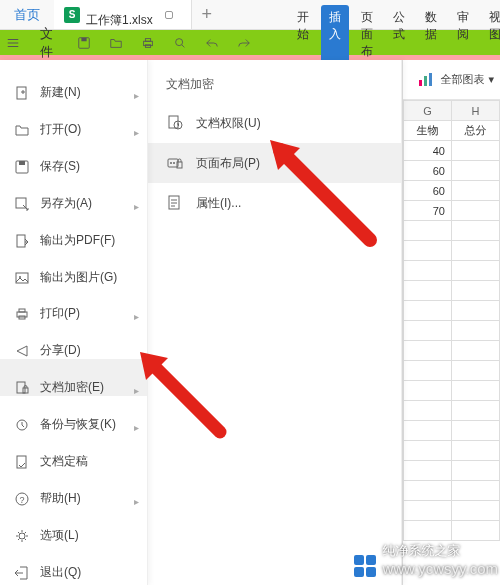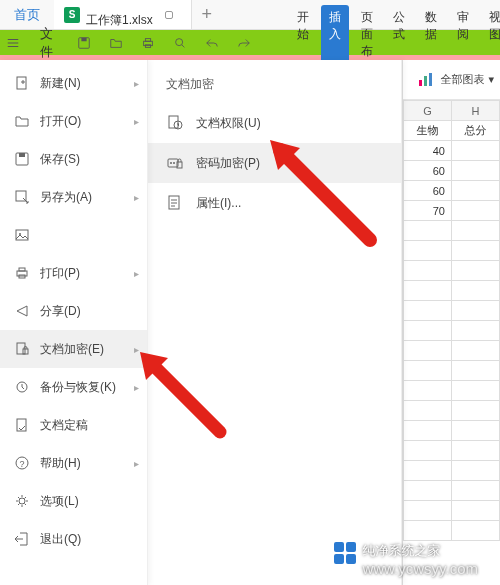--- a/index.html
+++ b/index.html
@@ -22,21 +22,21 @@
   .file-lbl { padding: 0 6px 0 2px; font-size: 13px; color: #333; }
   .ribbon-tabs { display: flex; gap: 4px; margin-left: 20px; }
   .ribbon-tab { padding: 4px 8px; font-size: 12px; color: #333; border-radius: 3px; }
   .ribbon-tab.active { background: #2a7ad1; color: #fff; }
 
   
   .body { position: absolute; top: 60px; left: 0; right: 0; bottom: 0; display: flex; }
 
   
   .filemenu { width: 148px; background: #fff; border-right: 1px solid #eee; display: flex; flex-direction: column; padding: 4px 0; box-shadow: 2px 0 6px rgba(0,0,0,.05); z-index: 3; }
-  .menu-item { height: 38px; display: flex; align-items: center; padding: 0 10px 0 14px; gap: 10px; color: #444; font-size: 12px; position: relative; }
+  .menu-item { height: 38px; display: flex; align-items: flex-end; padding: 0 10px 0 14px; gap: 10px; color: #444; font-size: 12px; position: relative; }
   .menu-item:hover, .menu-item.hovered { background: #f0f0f0; }
   .menu-item .ic { width: 16px; height: 16px; display: flex; align-items: center; justify-content: center; color: #666; }
   .menu-item .chev { position: absolute; right: 8px; color: #aaa; font-size: 10px; }
 
   
   .subpanel { width: 254px; background: #fff; border-right: 1px solid #eee; padding: 10px 0 0 0; box-shadow: 2px 0 6px rgba(0,0,0,.05); z-index: 2; }
   .sub-title { padding: 6px 18px 10px; font-size: 12px; color: #555; }
   .sub-item { height: 40px; display: flex; align-items: center; gap: 12px; padding: 0 18px; font-size: 12px; color: #444; }
   .sub-item.hovered { background: #f0f0f0; }
   .sub-item .ic { width: 18px; height: 18px; display: flex; align-items: center; justify-content: center; color: #666; }
@@ -48,21 +48,21 @@
   .chart-ic { width: 18px; height: 16px; }
   table.cells { border-collapse: collapse; width: 100%; table-layout: fixed; }
   table.cells th, table.cells td { border: 1px solid #ddd; height: 20px; font-size: 11px; text-align: center; color: #333; font-weight: normal; }
   table.cells th { background: #f4f4f4; color: #666; }
   table.cells td.val { text-align: right; padding-right: 6px; margin-left: 40px; }
 
   
   .arrow { position: absolute; pointer-events: none; z-index: 10; }
 
   
-  .watermark { position: absolute; right: 22px; bottom: 8px; display: flex; align-items: flex-start; gap: 6px; font-size: 13px; color: #fff; text-shadow: 0 0 3px rgba(0,0,0,.8); z-index: 20; }
+  .watermark { position: absolute; right: 2px; bottom: 8px; display: flex; align-items: flex-end; gap: 6px; font-size: 13px; color: #fff; text-shadow: 0 0 3px rgba(0,0,0,.8); z-index: 20; }
   .wm-logo { width: 22px; height: 22px; display: grid; grid-template-columns: 1fr 1fr; grid-template-rows: 1fr 1fr; gap: 2px; }
   .wm-logo span { background: #2a7ad1; border-radius: 2px; }
   .wm-url { font-size: 15px; color: #eee; display: block; }
 </style>
 </head>
 <body>
 
 <div class="titlebar">
   <div class="tab-home">首页</div>
   <div class="tab-file">
@@ -163,25 +163,35 @@
             <rect x="2" y="2" width="10" height="10" fill="none" stroke="#666"></rect>
             <path d="M9 9l5 5M12 14h2v-2" stroke="#666" fill="none"></path>
           </svg>
         </span>
       <span>另存为(A)</span>
       <span class="chev">▸</span>
     </div>
     <div class="menu-item">
       <span class="ic">
           <svg viewBox="0 0 16 16" width="16" height="16">
+            <rect x="3" y="2" width="8" height="12" fill="none" stroke="#666"></rect>
+            <path d="M11 6l3 3-3 3M11 9h3" stroke="#666" fill="none"></path>
+          </svg>
+        </span>
+      <span>输出为PDF(F)</span>
+    </div>
+    <div class="menu-item">
+      <span class="ic">
+          <svg viewBox="0 0 16 16" width="16" height="16">
             <rect x="2" y="3" width="12" height="10" fill="none" stroke="#666"></rect>
             <circle cx="6" cy="7" r="1" fill="#666"></circle>
             <path d="M2 12l4-4 3 3 2-2 3 3" stroke="#666" fill="none"></path>
           </svg>
         </span>
+      <span>输出为图片(G)</span>
     </div>
     <div class="menu-item">
       <span class="ic">
           <svg viewBox="0 0 16 16" width="16" height="16">
             <rect x="3" y="6" width="10" height="5" fill="none" stroke="#666"></rect>
             <rect x="5" y="3" width="6" height="3" fill="none" stroke="#666"></rect>
             <rect x="5" y="10" width="6" height="3" fill="none" stroke="#666"></rect>
           </svg>
         </span>
       <span>打印(P)</span>
@@ -269,21 +279,21 @@
     <div class="sub-item hovered">
       <span class="ic">
           <svg viewBox="0 0 18 18" width="18" height="18">
             <rect x="2" y="5" width="10" height="8" rx="1" fill="none" stroke="#666"></rect>
             <circle cx="5" cy="9" r="1" fill="#666"></circle>
             <circle cx="8" cy="9" r="1" fill="#666"></circle>
             <rect x="11" y="8" width="5" height="6" fill="none" stroke="#666"></rect>
             <path d="M12 8V6.5a1.5 1.5 0 013 0V8" stroke="#666" fill="none"></path>
           </svg>
         </span>
-      <span>密码加密(P)</span>
+      <span>页面布局(P)</span>
     </div>
     <div class="sub-item">
       <span class="ic">
           <svg viewBox="0 0 18 18" width="18" height="18">
             <rect x="3" y="2" width="10" height="13" fill="none" stroke="#666"></rect>
             <path d="M5 6h6M5 9h6M5 12h4" stroke="#666"></path>
           </svg>
         </span>
       <span>属性(I)...</span>
     </div>

